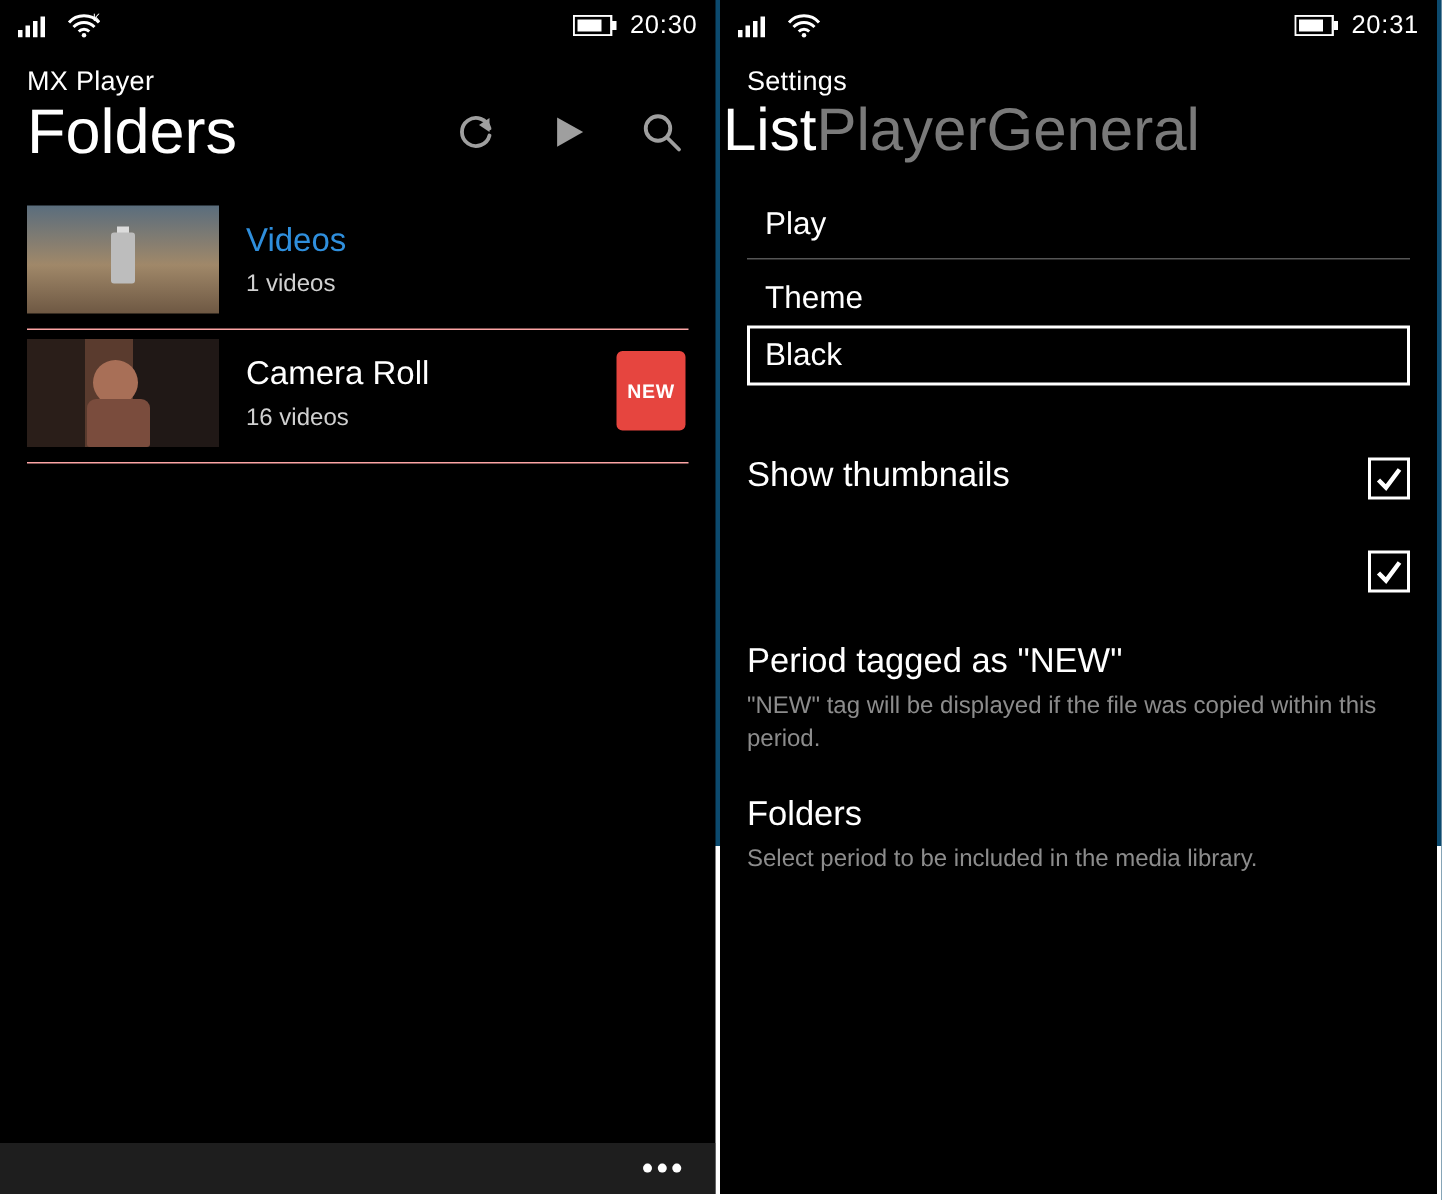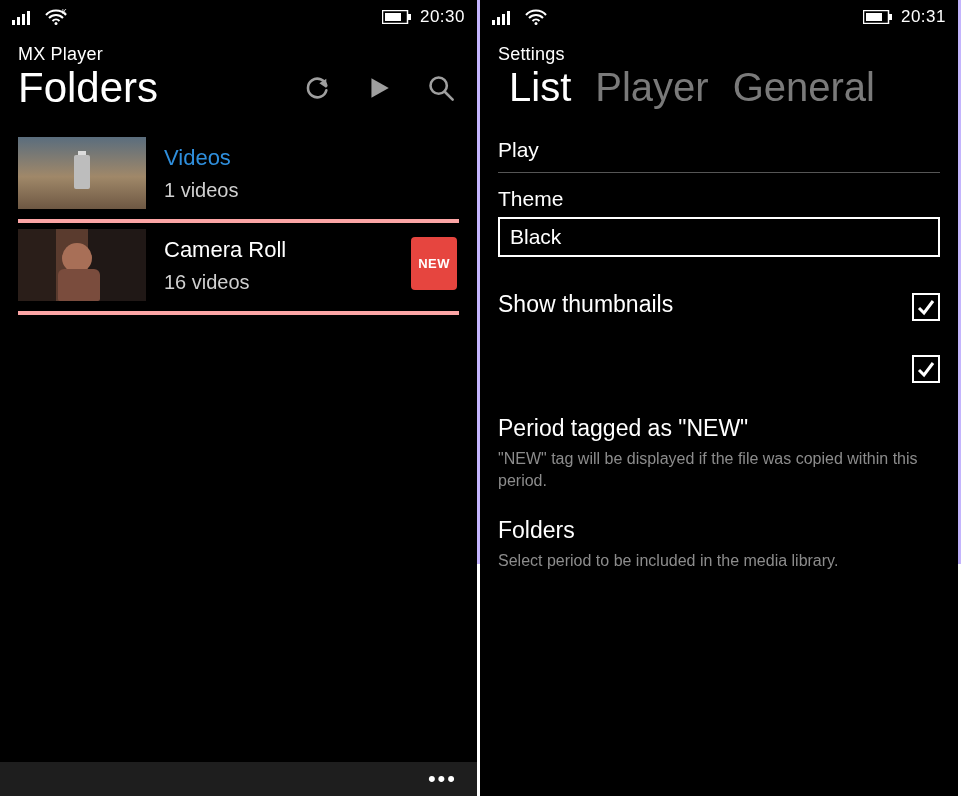--- a/index.html
+++ b/index.html
@@ -6,21 +6,21 @@
   body {
     background: #ffffff;
     font-family: "Segoe UI", "Segoe WP", Arial, sans-serif;
     width: 961px;
     height: 800px;
     overflow: hidden;
   }
   .container {
     display: flex;
     gap: 3px;
-    background: #c4b5fd;
+    background: #0c4a6e;
     width: 961px;
     height: 564px;
   }
   .phone {
     background: #000;
     color: #fff;
     height: 796px;
     position: relative;
     overflow: hidden;
     flex: 0 0 477px;
@@ -62,21 +62,21 @@
   .toolbar { display: flex; align-items: center; gap: 34px; padding-right: 4px;}
   .toolbar .ticon { color: #9f9f9f; width: 28px; height: 28px; display:flex; align-items:center; justify-content:center;}
   .toolbar svg { display:block; }
 
   
   .folder-list { padding: 10px 18px 0 18px; }
   .folder-item {
     display: flex;
     align-items: center;
     gap: 18px;
-    border-bottom: 4px solid #fca5a5;
+    border-bottom: 1px solid #fca5a5;
     padding: 6px 0 10px 0;
     position: relative;
   }
   .folder-item.first { border-top: 0; }
   .thumb {
     width: 128px; height: 72px;
     background: #2a2a2a;
     flex: 0 0 128px;
     overflow: hidden;
     position: relative;
@@ -101,21 +101,21 @@
     background:#a86f57; border-radius:50%;
   }
   .thumb.indoor::after{
     content:"";
     position:absolute; left:40px; top:40px; width:42px; height:32px;
     background:#7a4c3d; border-radius:6px 6px 2px 2px;
   }
   .folder-meta { flex:1; display:flex; flex-direction:column; gap:8px; }
   .folder-name { font-size: 22px; font-weight: 400; }
   .folder-name.accent { color: #2f8fdd; }
-  .folder-count { font-size: 20px; color: #d0d0d0; font-weight:300;}
+  .folder-count { font-size: 16px; color: #d0d0d0; font-weight:300;}
   .badge-new {
     background: #e6453f;
     color: #fff;
     font-size: 13px;
     font-weight: 700;
     letter-spacing: 0.5px;
     padding: 19px 7px;
     border-radius: 4px;
     position:absolute;
     right: 2px;
@@ -131,33 +131,33 @@
     display:flex;
     align-items:center;
     justify-content:flex-end;
     padding: 0 20px;
     color:#fff;
     font-size: 22px;
     letter-spacing: 2px;
   }
 
   
-  .tabs { display:flex; align-items:baseline; gap: 24px; padding: 0 18px 8px 29px;}
+  .tabs { display:flex; align-items:baseline; padding: 0 18px 8px 2px;}
   .tab { font-size: 40px; font-weight: 300; color:#7a7a7a; }
   .tab.active { color:#fff; }
 
   .settings-body { padding: 14px 18px 0 18px; }
-  .section-label { font-size: 21px; font-weight: 300; margin-top: 6px; }
+  .section-label { font-size: 21px; font-weight: 300; margin-top: 6px; margin-left: 12px; }
   .hr { border:0; border-bottom:1px solid #555; margin: 10px 0 14px 0; }
   .selectbox {
     border: 2px solid #fff;
     padding: 6px 10px;
     font-size: 21px;
     margin-top: 6px;
-    margin-bottom: 34px;
+    margin-bottom: 46px;
   }
   .row {
     display:flex; align-items:flex-start; justify-content:space-between;
     gap: 20px;
     margin-bottom: 32px;
   }
   .row .rlabel { font-size: 23px; font-weight: 300; }
   .row .rdesc  { font-size: 16px; color:#8c8c8c; font-weight:300; margin-top:4px; line-height:1.35;}
   .checkbox {
     width: 28px; height: 28px; border: 2.5px solid #fff; flex:0 0 28px;

